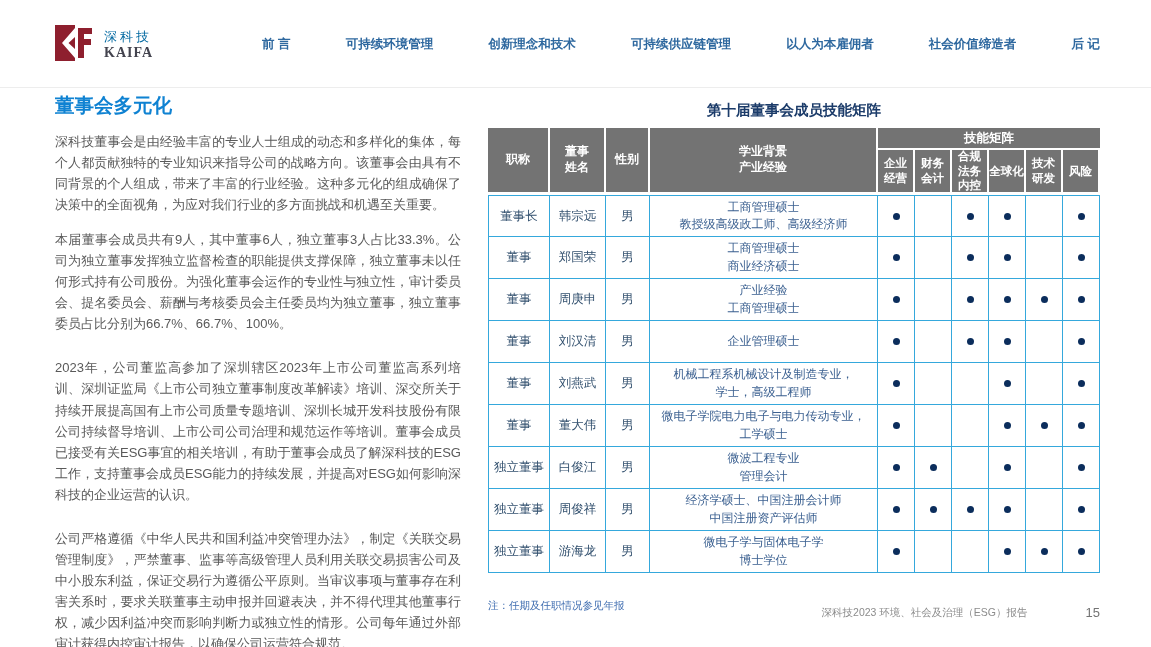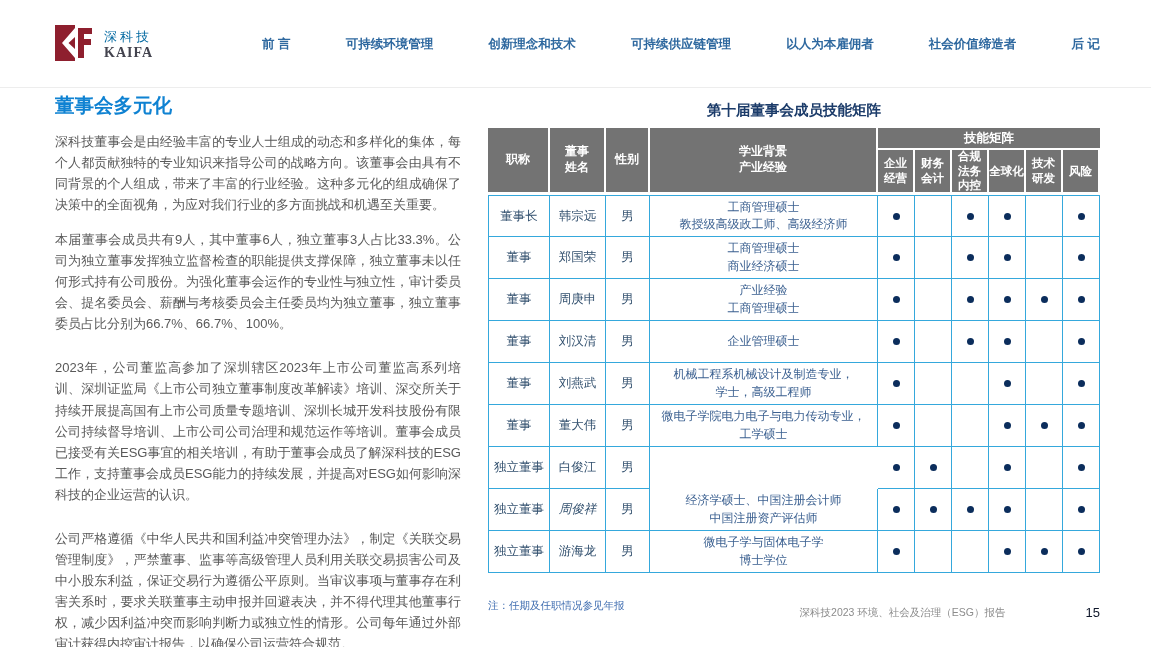--- a/index.html
+++ b/index.html
@@ -51,23 +51,23 @@
     border-right:1px solid #35a8dc; border-bottom:1px solid #35a8dc;
     white-space:pre-line; line-height:1.45; padding:2px;
   }
   .bc.bl { border-left:1px solid #35a8dc; }
   .bc.bt { border-top:1px solid #35a8dc; }
   .bc.edu { font-size:12px; color:#3c6191; }
   .dot { width:7px; height:7px; border-radius:50%; background:#0b2d5c; display:inline-block; }
   .tbl-note { margin-top:26px; font-size:10.5px; color:#3f6db0; }
   
   .footer { position:absolute; left:488px; top:605px; width:612px;
-            display:flex; justify-content:flex-end; align-items:center; gap:80px; }
+            display:flex; justify-content:flex-end; align-items:center; gap:50px; }
   .footer-report { font-size:10.5px; color:#8c8c8c; }
-  .footer-page { font-size:13px; color:#0f172a; }
+  .footer-page { font-size:13px; color:#737373;margin-left:8px; }
 </style>
 </head>
 <body>
 
 <div class="topbar">
   <div class="logo-wrap">
     <span>
       <svg width="40" height="38" viewBox="0 0 40 38">
         <path fill="#8e1f2e" d="M0 1 h20 v36 h-20 z"></path>
         <path fill="#ffffff" d="M7 19 L20 4 L20 13 L13.5 19 L20 25 L20 34 Z"></path>
@@ -186,28 +186,30 @@
 工学硕士</div>
       <div class="bc" style="grid-area: 9 / 5;"><span class="dot"></span></div>
       <div class="bc" style="grid-area: 9 / 6;"></div>
       <div class="bc" style="grid-area: 9 / 7;"></div>
       <div class="bc" style="grid-area: 9 / 8;"><span class="dot"></span></div>
       <div class="bc" style="grid-area: 9 / 9;"><span class="dot"></span></div>
       <div class="bc" style="grid-area: 9 / 10;"><span class="dot"></span></div>
       <div class="bc bl" style="grid-area: 10 / 1;">独立董事</div>
       <div class="bc" style="grid-area: 10 / 2;">白俊江</div>
       <div class="bc" style="grid-area: 10 / 3;">男</div>
+      <div class="bc edu" style="grid-area: 10 / 4;">微波工程专业
+管理会计</div>
       <div class="bc" style="grid-area: 10 / 5;"><span class="dot"></span></div>
       <div class="bc" style="grid-area: 10 / 6;"><span class="dot"></span></div>
       <div class="bc" style="grid-area: 10 / 7;"></div>
       <div class="bc" style="grid-area: 10 / 8;"><span class="dot"></span></div>
       <div class="bc" style="grid-area: 10 / 9;"></div>
       <div class="bc" style="grid-area: 10 / 10;"><span class="dot"></span></div>
       <div class="bc bl" style="grid-area: 11 / 1;">独立董事</div>
-      <div class="bc" style="grid-area: 11 / 2; font-style: italic;">周俊祥</div>
+      <div class="bc" style="grid-area: 11 / 2;">周俊祥</div>
       <div class="bc" style="grid-area: 11 / 3;">男</div>
       <div class="bc edu" style="grid-area: 11 / 4;">经济学硕士、中国注册会计师
 中国注册资产评估师</div>
       <div class="bc" style="grid-area: 11 / 5;"><span class="dot"></span></div>
       <div class="bc" style="grid-area: 11 / 6;"><span class="dot"></span></div>
       <div class="bc" style="grid-area: 11 / 7;"><span class="dot"></span></div>
       <div class="bc" style="grid-area: 11 / 8;"><span class="dot"></span></div>
       <div class="bc" style="grid-area: 11 / 9;"></div>
       <div class="bc" style="grid-area: 11 / 10;"><span class="dot"></span></div>
       <div class="bc bl" style="grid-area: 12 / 1;">独立董事</div>

